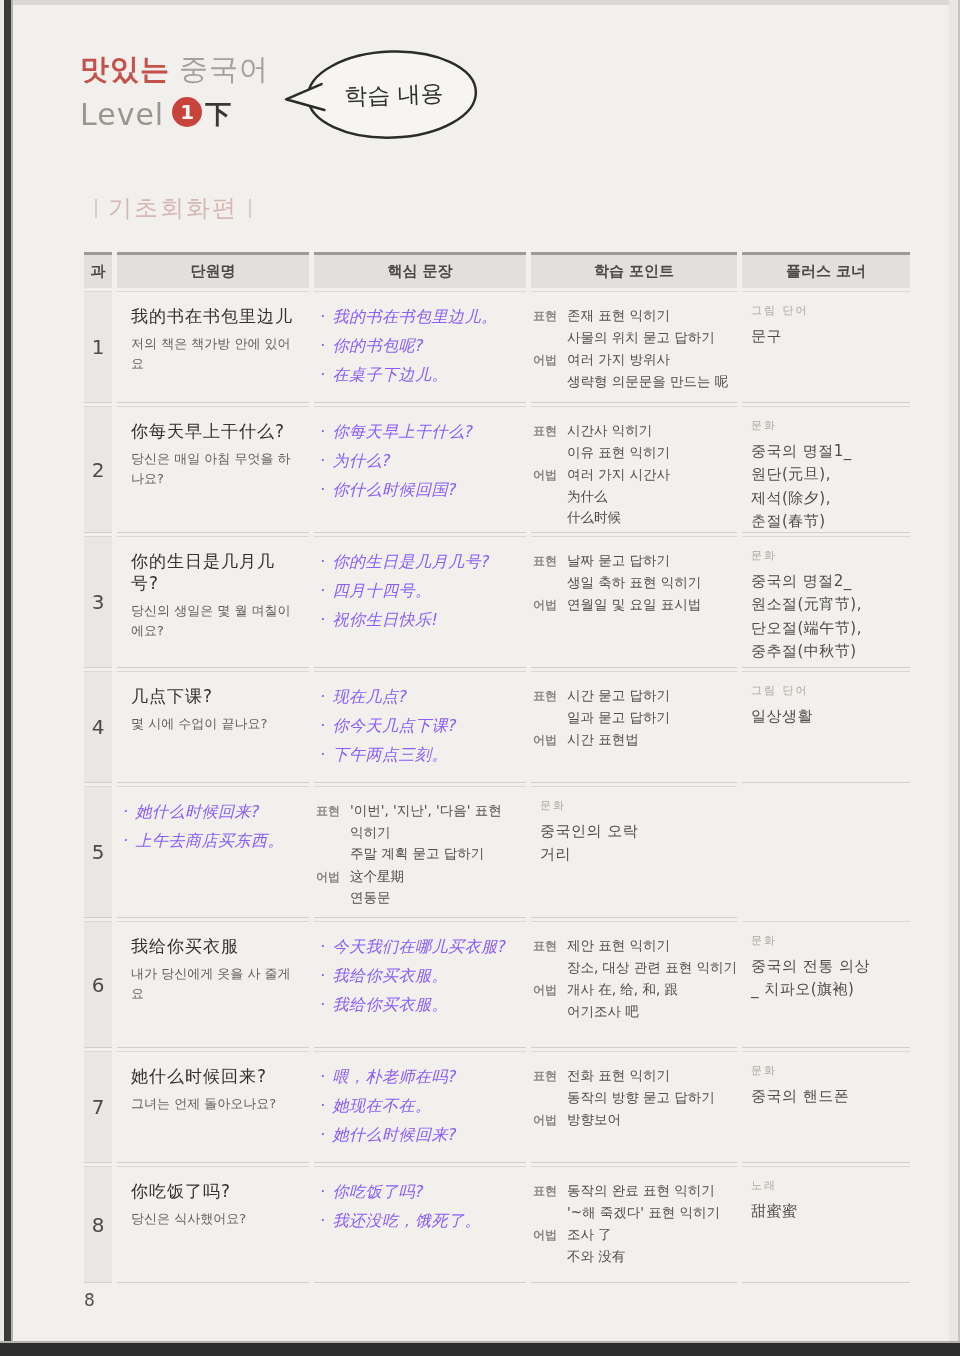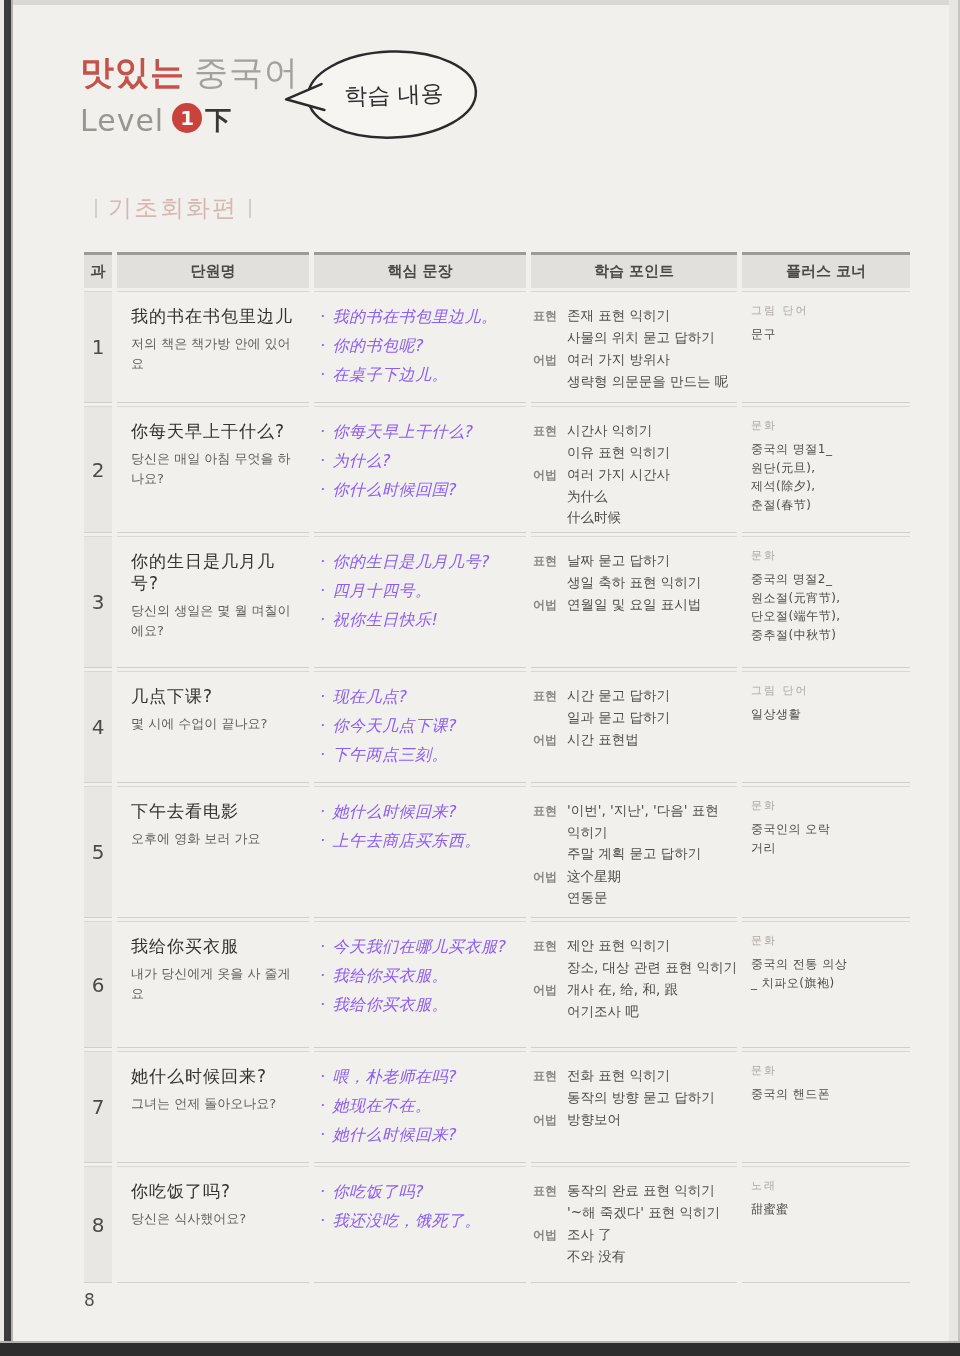--- a/index.html
+++ b/index.html
@@ -13,21 +13,21 @@
   .edge-left{position:absolute;left:0;top:0;bottom:0;width:13px;
     background:linear-gradient(90deg,#eceae7 0 4px,#3b3b3b 4px 11px,#b4b2af 11px 13px);z-index:5;}
   .edge-bottom{position:absolute;left:0;right:0;bottom:0;height:15px;
     background:linear-gradient(#b5b3af 0 2px,#2d2d2d 2px 100%);z-index:6;}
   .edge-top{position:absolute;left:0;right:0;top:0;height:5px;background:#dad9d6;z-index:5;}
   .edge-right{position:absolute;right:0;top:0;bottom:0;width:11px;
     background:linear-gradient(270deg,#c7c5c1 0 2px,#e8e7e4 2px 100%);z-index:5;}
 
   
   .brand{position:absolute;left:80px;top:50px;}
-  .brand-line1{font-size:34px;letter-spacing:1px;}
+  .brand-line1{font-size:29px;letter-spacing:1px;}
   .brand-main{font-weight:bold;color:#c4524b;}
   .brand-sub{color:#a3a19d;font-weight:500;margin-left:9px;}
   .brand-line2{margin-top:7px;font-size:30px;display:flex;align-items:flex-start;}
   .level-word{color:#98968f;letter-spacing:1px;}
   .level-circle{display:inline-flex;align-items:center;justify-content:center;
     width:30px;height:30px;border-radius:50%;background:#c8433c;color:#f7f5f2;
     font-size:20px;font-weight:bold;margin:0 3px 0 8px;}
   .level-suffix{color:#3a3836;font-weight:bold;font-size:26px;}
 
   .bubble{position:absolute;left:280px;top:46px;transform:rotate(-2deg);}
@@ -54,21 +54,21 @@
   .cell-sent{padding:11px 2px 0 6px;}
   .sentence{font-size:16px;color:#8b5cf6;line-height:1.8;letter-spacing:0.5px;font-style:italic;}
   .sentence::before{content:"·";margin-right:7px;}
   .cell-points{padding:13px 0 0 2px;}
   .pgroup{display:flex;margin-bottom:1px;}
   .plabel{flex:none;width:34px;font-size:12px;font-weight:bold;color:#8b8885;padding-top:3px;}
   .plines{font-size:13.5px;color:#504e4b;line-height:1.6;}
   .cell-plus{padding:11px 0 0 9px;}
   .plus-label{font-size:11px;color:#b0a8a2;letter-spacing:2px;}
   .plus-lines{margin-top:7px;}
-  .plus-line{font-size:12px;color:#4f4d4a;line-height:1.55;letter-spacing:0.5px;}
+  .plus-line{font-size:15px;color:#4f4d4a;line-height:1.55;letter-spacing:0.5px;}
 
   .page-number{position:absolute;left:84px;top:1290px;font-size:17px;color:#514f4c;}
 </style>
 </head>
 <body>
 
 <div class="edge-top"></div>
 <div class="edge-left"></div>
 <div class="edge-right"></div>
 <div class="edge-bottom"></div>
@@ -247,24 +247,20 @@
     <div class="cell cell-plus">
       <div class="plus-label">그림 단어</div>
       <div class="plus-lines">
             <div class="plus-line">일상생활</div>
           </div>
     </div>
   </div>
 
   <div class="trow" style="height: 132px;">
     <div class="cell cell-num">5</div>
-    <div class="cell cell-unit">
-      <div class="unit-cn">下午去看电影</div>
-      <div class="unit-kr">오후에 영화 보러 가요</div>
-    </div>
     <div class="cell cell-sent">
           <div class="sentence">她什么时候回来?</div>
           <div class="sentence">上午去商店买东西。</div>
         </div>
     <div class="cell cell-points">
           <div class="pgroup">
             <span class="plabel">표현</span>
             <div class="plines">
               <div class="pline">'이번', '지난', '다음' 표현</div>
               <div class="pline">익히기</div>

